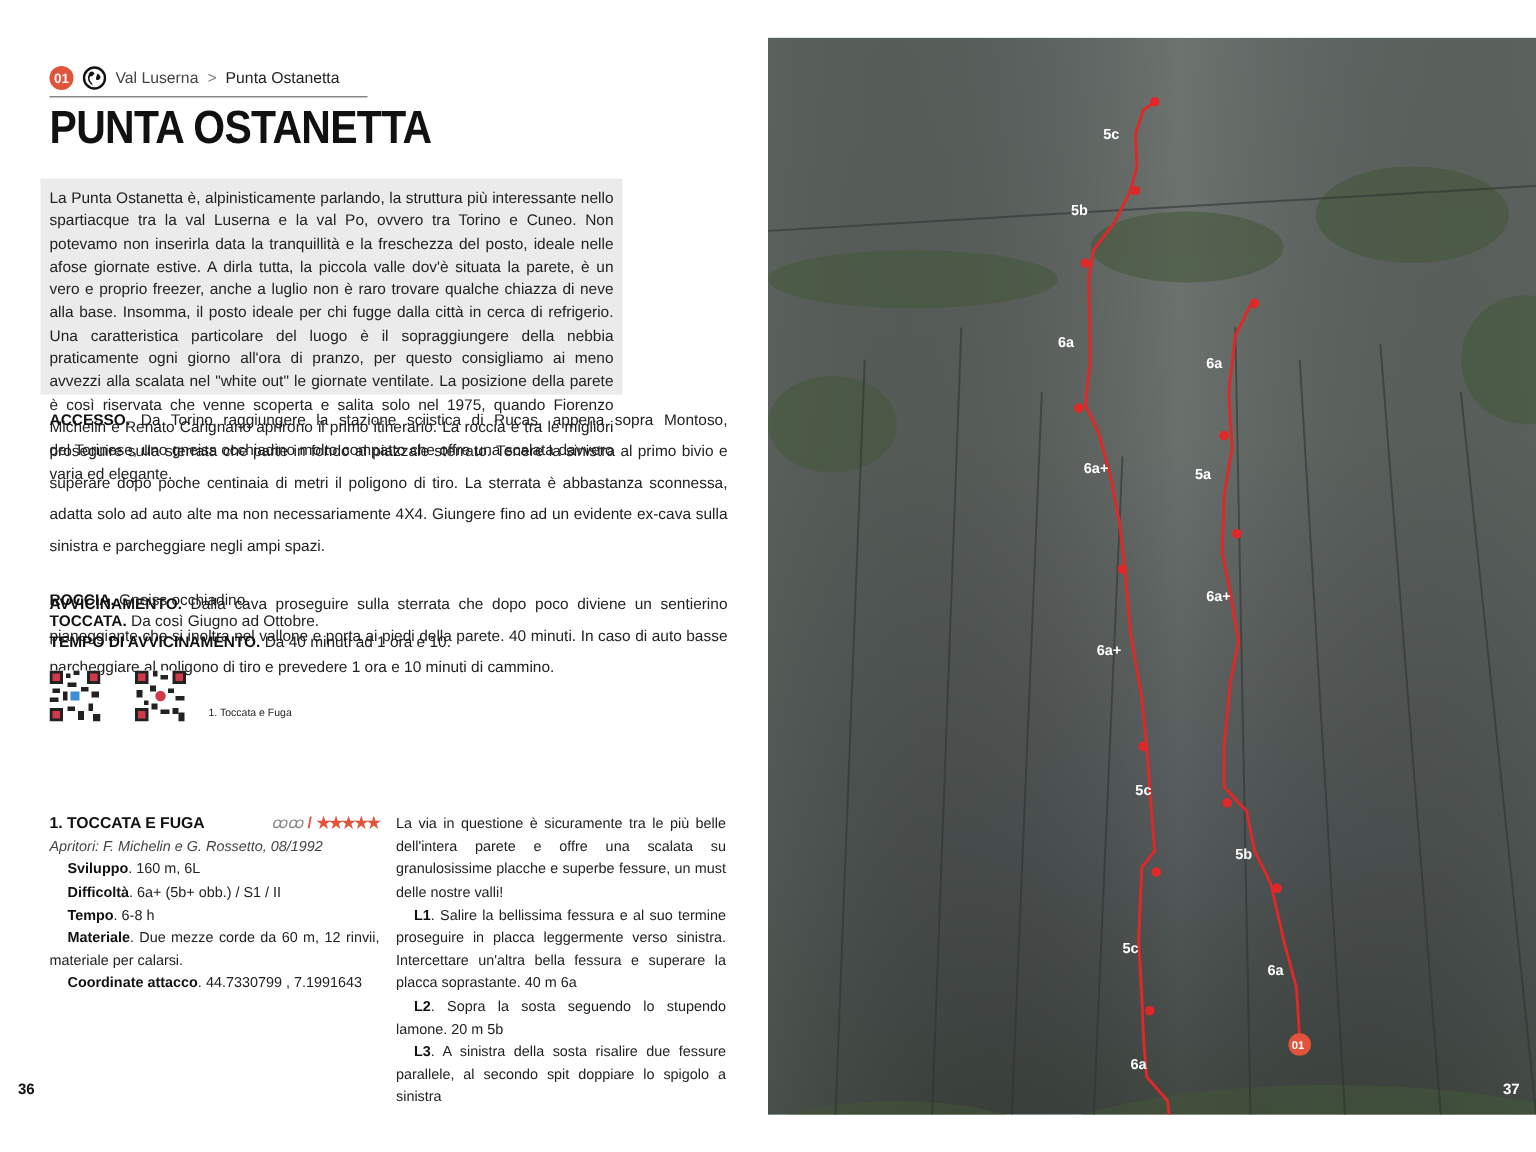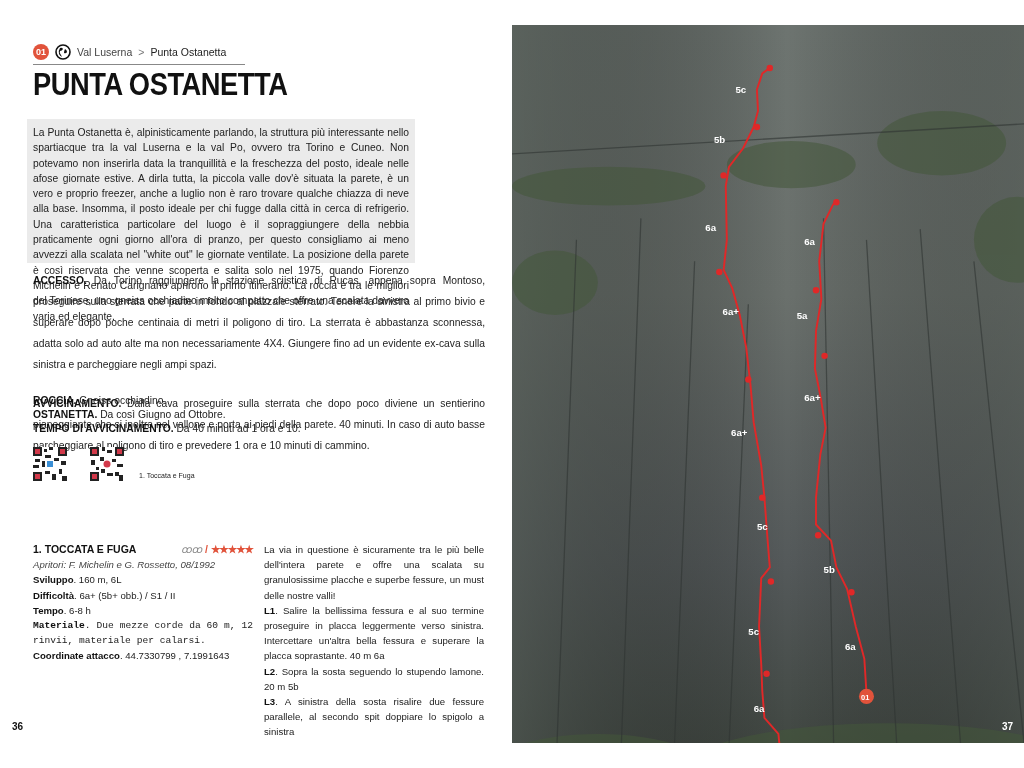--- a/index.html
+++ b/index.html
@@ -14,21 +14,21 @@
   .rule { position:absolute; left:33px; top:64px; width:212px; height:1px; background:#888; }
   h1.title { position:absolute; left:33px; top:67px; margin:0; font-family:"Liberation Sans", sans-serif; font-weight:bold; font-size:31px; letter-spacing:-0.5px; transform:scaleX(0.88); transform-origin:left; color:#111; line-height:36px; }
   .intro { position:absolute; left:27px; top:119px; width:388px; height:144px; background:#ebebeb; padding:6px 6px 0 6px; box-sizing:border-box; font-size:10.3px; line-height:15.3px; text-align:justify; color:#222; }
   .para { position:absolute; left:33px; width:452px; font-size:10.3px; line-height:21px; text-align:justify; color:#222; }
   .para b { font-weight:bold; color:#111; }
   .qr { position:absolute; top:447px; width:34px; height:34px; background:#fff; }
   .qr-caption { position:absolute; left:139px; top:472px; font-size:7px; color:#222; }
   .col { position:absolute; top:542px; width:220px; font-size:9.6px; line-height:15.2px; color:#222; }
   .col1 { left:33px; }
   .col2 { left:264px; text-align:justify; }
-  .col b { color:#111; }
+  .col b { color:#111;margin-left:12px; }
   .route-title { font-weight:bold; font-size:10.5px; color:#111; display:flex; justify-content:space-between; }
   .stars { color:#e1533b; letter-spacing:-1px; }
   .gradeicon { color:#888; font-style:italic; font-weight:normal;margin-top:11px; }
   .slash { color:#e1533b; }
   .openers { font-style:italic; color:#444; }
   .pnum-left { position:absolute; left:12px; top:721px; font-size:10px; font-weight:bold; color:#111; }
   .right-page { position:absolute; left:512px; top:25px; width:550px; height:718px; overflow:hidden; }
   .photo { position:absolute; inset:0; }
   .pnum-right { position:absolute; left:1002px; top:721px; font-size:10px; font-weight:bold; color:#fff; }
   .grade { font-family:"Liberation Sans", sans-serif; font-size:9px; font-weight:bold; fill:#fff; }
@@ -60,21 +60,21 @@
   </div>
   <div class="para" style="top:345px;margin-top:48px;">
     <b>AVVICINAMENTO.</b>
     <span>Dalla cava proseguire sulla sterrata che dopo poco diviene un sentierino pianeggiante che si inoltra nel vallone e porta ai piedi della parete. 40 minuti. In caso di auto basse parcheggiare al poligono di tiro e prevedere 1 ora e 10 minuti di cammino.</span>
   </div>
   <div class="para" style="top:390px;">
     <b>ROCCIA.</b>
     <span>Gneiss occhiadino.</span>
   </div>
   <div class="para" style="top:404px;">
-    <b>OSTANETTA.</b>
+    <b>TOCCATA.</b>
     <span>Da così Giugno ad Ottobre.</span>
   </div>
   <div class="para" style="top:418px;">
     <b>TEMPO DI AVVICINAMENTO.</b>
     <span>Da 40 minuti ad 1 ora e 10.</span>
   </div>
 
   <svg class="qr" style="left:33px;" viewBox="0 0 34 34">
     <rect width="34" height="34" fill="#fff"></rect>
     <g fill="#222">
@@ -134,21 +134,21 @@
       <span>
         <span class="gradeicon">ꝏꝏ</span>
         <span class="slash">/</span>
         <span class="stars">★★★★★</span>
       </span>
     </div>
     <div class="openers">Apritori: F. Michelin e G. Rossetto, 08/1992</div>
     <div><b>Sviluppo</b>. <span>160 m, 6L</span></div>
     <div><b>Difficoltà</b>. <span>6a+ (5b+ obb.) / S1 / II</span></div>
     <div><b>Tempo</b>. <span>6-8 h</span></div>
-    <div style="text-align:justify;font-family:Liberation Mono, monospace;"><b>Materiale</b>. <span>Due mezze corde da 60 m, 12 rinvii, materiale per calarsi.</span></div>
+    <div style="text-align:justify;"><b>Materiale</b>. <span>Due mezze corde da 60 m, 12 rinvii, materiale per calarsi.</span></div>
     <div><b>Coordinate attacco</b>. <span>44.7330799 , 7.1991643</span></div>
   </div>
 
   <div class="col col2">
     <div>La via in questione è sicuramente tra le più belle dell'intera parete e offre una scalata su granulosissime placche e superbe fessure, un must delle nostre valli!</div>
     <div><b>L1</b>. <span>Salire la bellissima fessura e al suo termine proseguire in placca leggermente verso sinistra. Intercettare un'altra bella fessura e superare la placca soprastante. 40 m 6a</span></div>
     <div><b>L2</b>. <span>Sopra la sosta seguendo lo stupendo lamone. 20 m 5b</span></div>
     <div><b>L3</b>. <span>A sinistra della sosta risalire due fessure parallele, al secondo spit doppiare lo spigolo a sinistra</span></div>
   </div>
 

